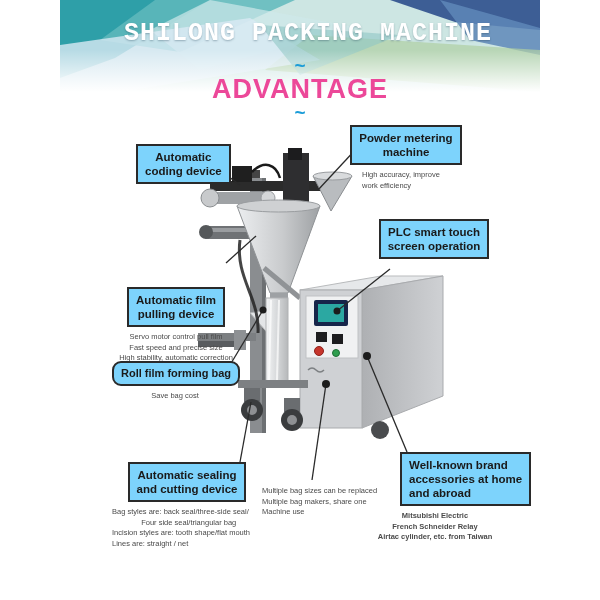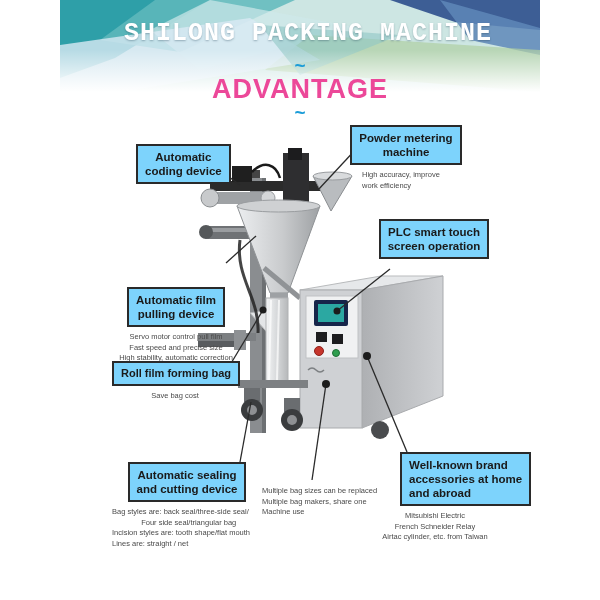--- a/index.html
+++ b/index.html
@@ -28,29 +28,29 @@
   .box{display:inline-block;background:#7dd3fc;border:2px solid #2a2a2a;padding:4px 7px;
        font-weight:bold;font-size:11.5px;line-height:1.22;color:#1a1a1a;white-space:pre;}
   .sub{margin-top:5px;font-size:7.5px;line-height:1.4;color:#4a4a4a;white-space:pre-wrap;}
 
   #c-coding{left:136px;top:144px;width:73px;}
   #c-powder{left:350px;top:125px;width:112px;}
   #c-powder .sub{text-align:left;padding-left:12px;}
   #c-film{left:91px;top:260px;width:170px;margin-top:27px;}
   #c-plc{left:376px;top:219px;width:116px;}
   #c-rollfilm{left:112px;top:361px;width:126px;}
-  #c-rollfilm .box{font-size:11px;}
+  #c-rollfilm .box{font-size:11px;border-radius:9px;}
   #c-sealing{left:106px;top:462px;width:162px;}
   #c-sealing .sub{text-align:left;padding-left:6px;}
   #c-multi{left:258px;top:481px;width:134px;text-align:left;}
   #c-multi .box{text-align:left;}
   #c-multi .sub{padding-left:4px;}
   #c-brand{left:372px;top:452px;width:126px;}
   #c-brand .box{margin-left:28px;text-align:left;display:block;width:max-content;}
-  #c-brand .sub{text-align:center;}
+  #c-brand .sub{text-align:center;font-weight:bold;}
 </style>
 </head>
 <body>
 
 <div id="banner" class="abs">
   <svg width="480" height="92" viewBox="0 0 480 92">
     <defs>
       <linearGradient id="fadeWhite" x1="0" y1="0" x2="0" y2="1">
         <stop offset="0" stop-color="#ffffff" stop-opacity="0"></stop>
         <stop offset="1" stop-color="#ffffff" stop-opacity="1"></stop>

